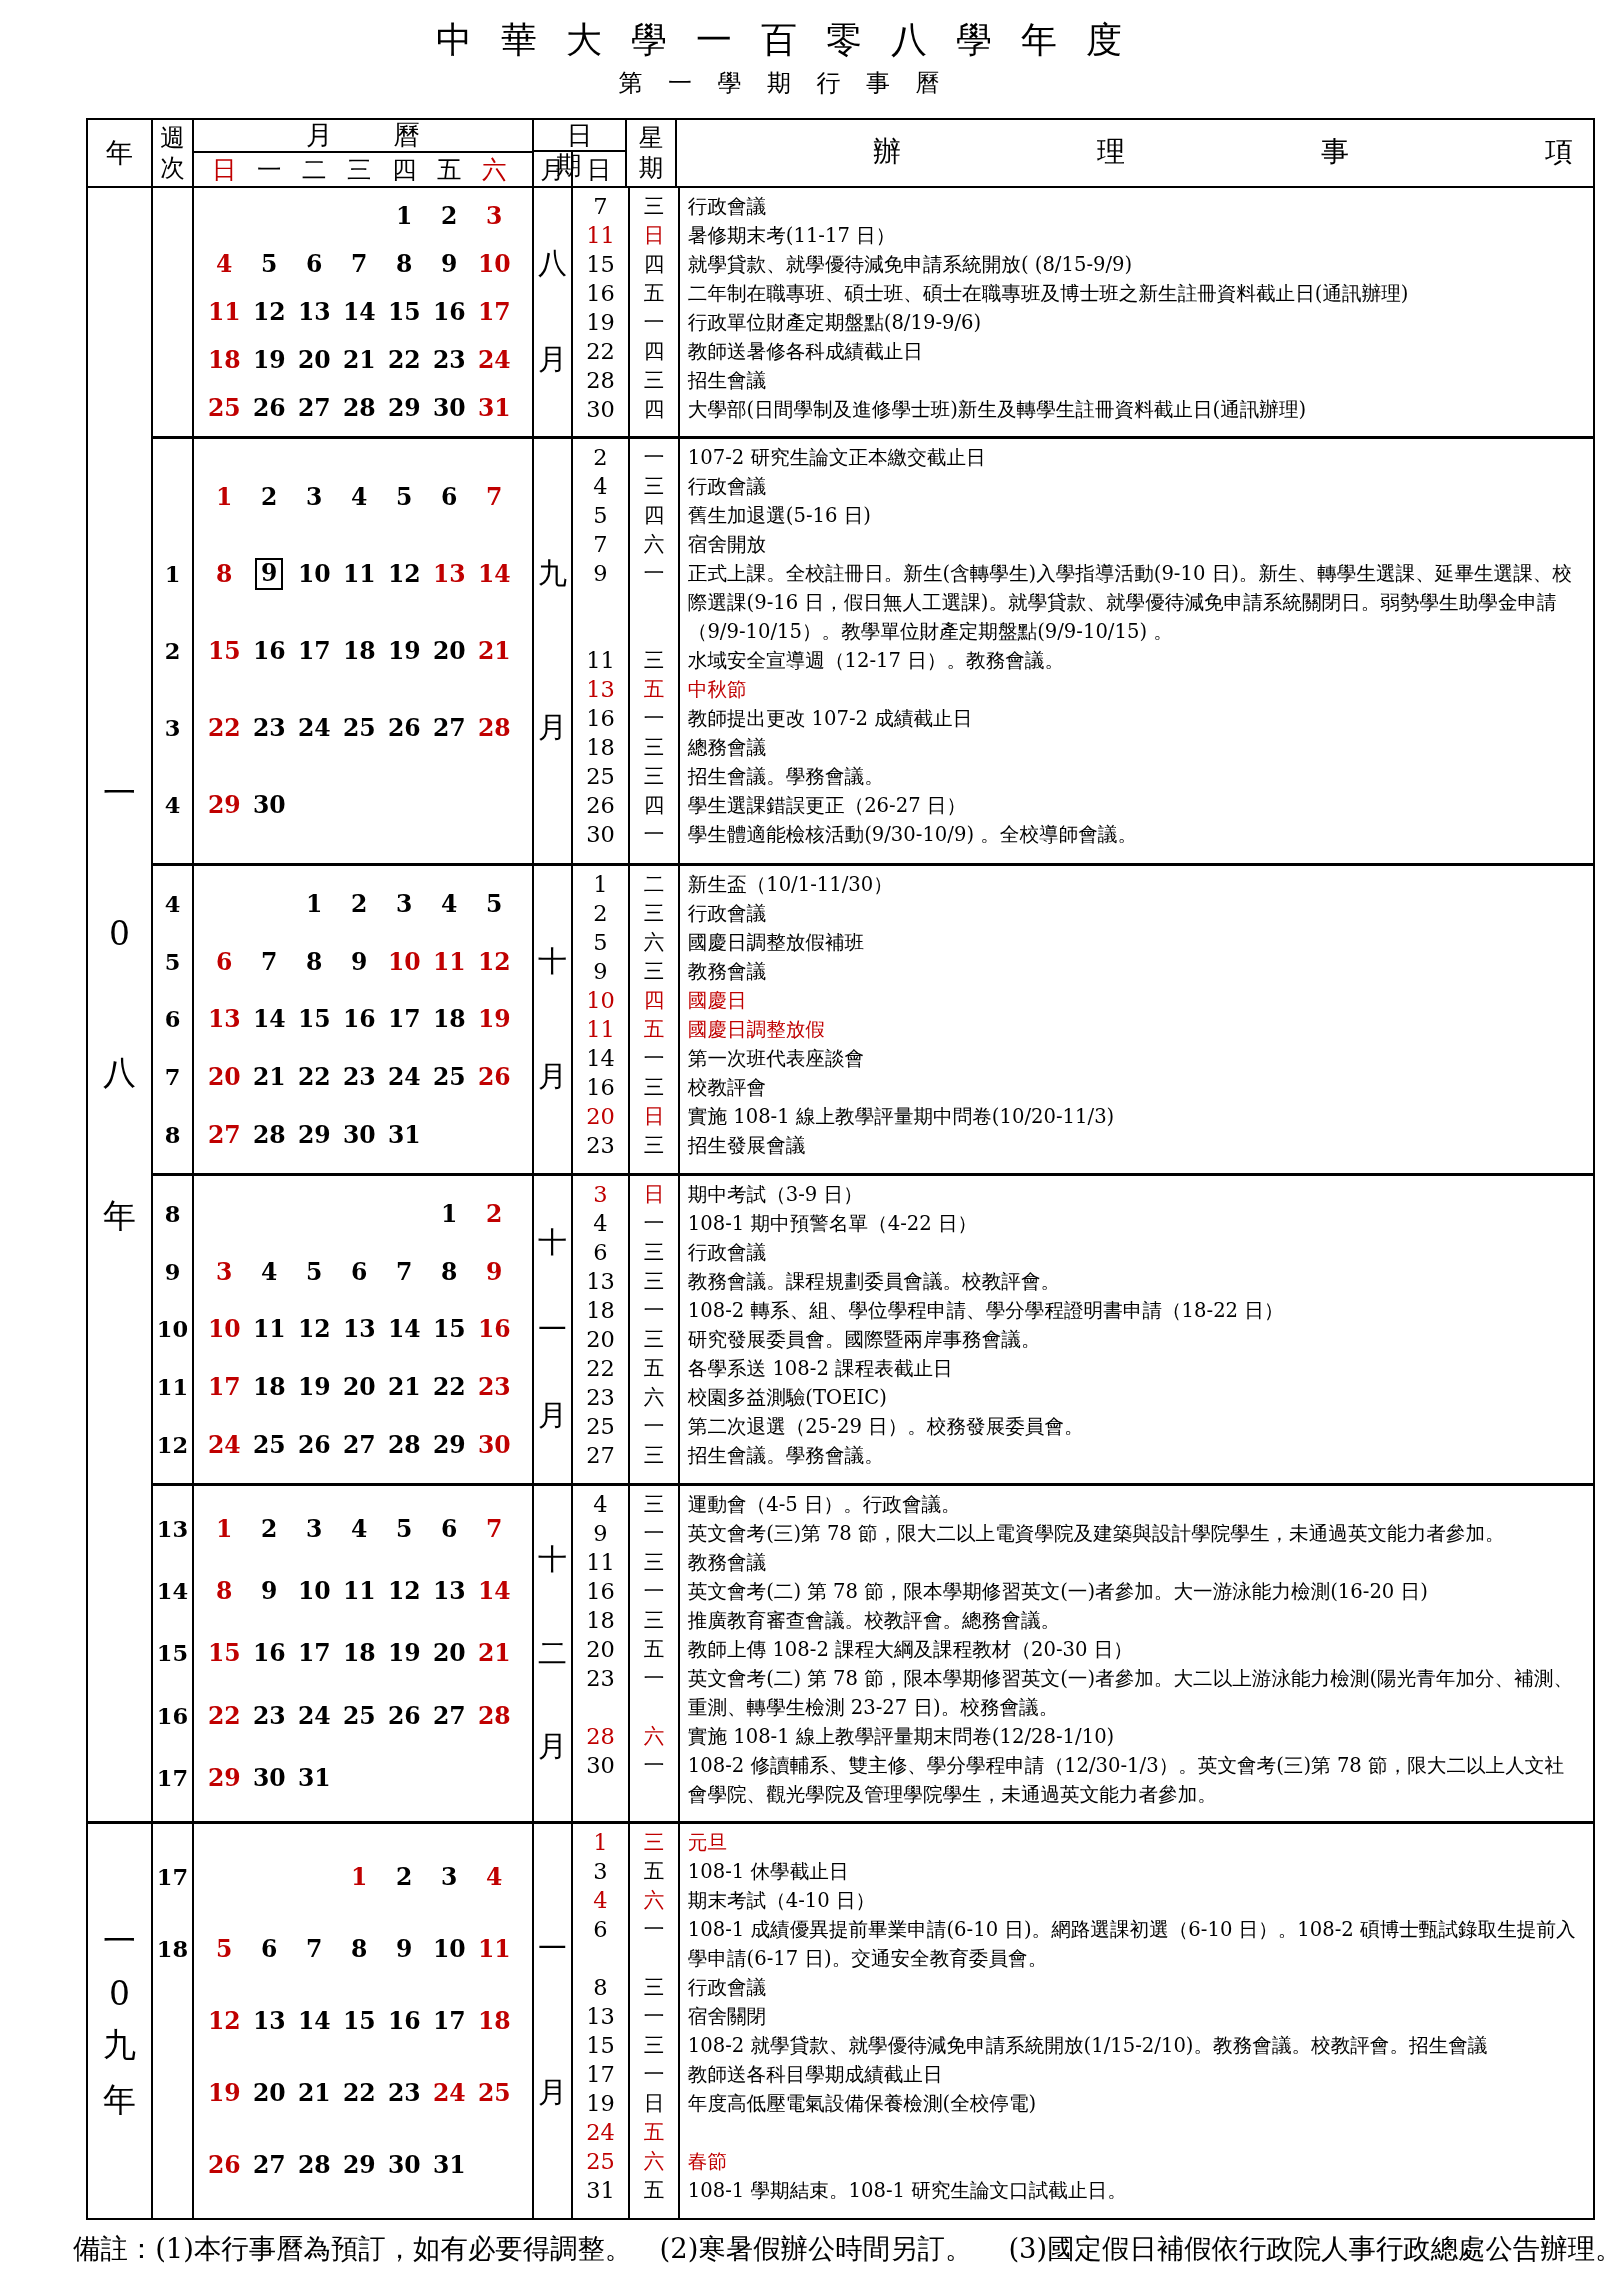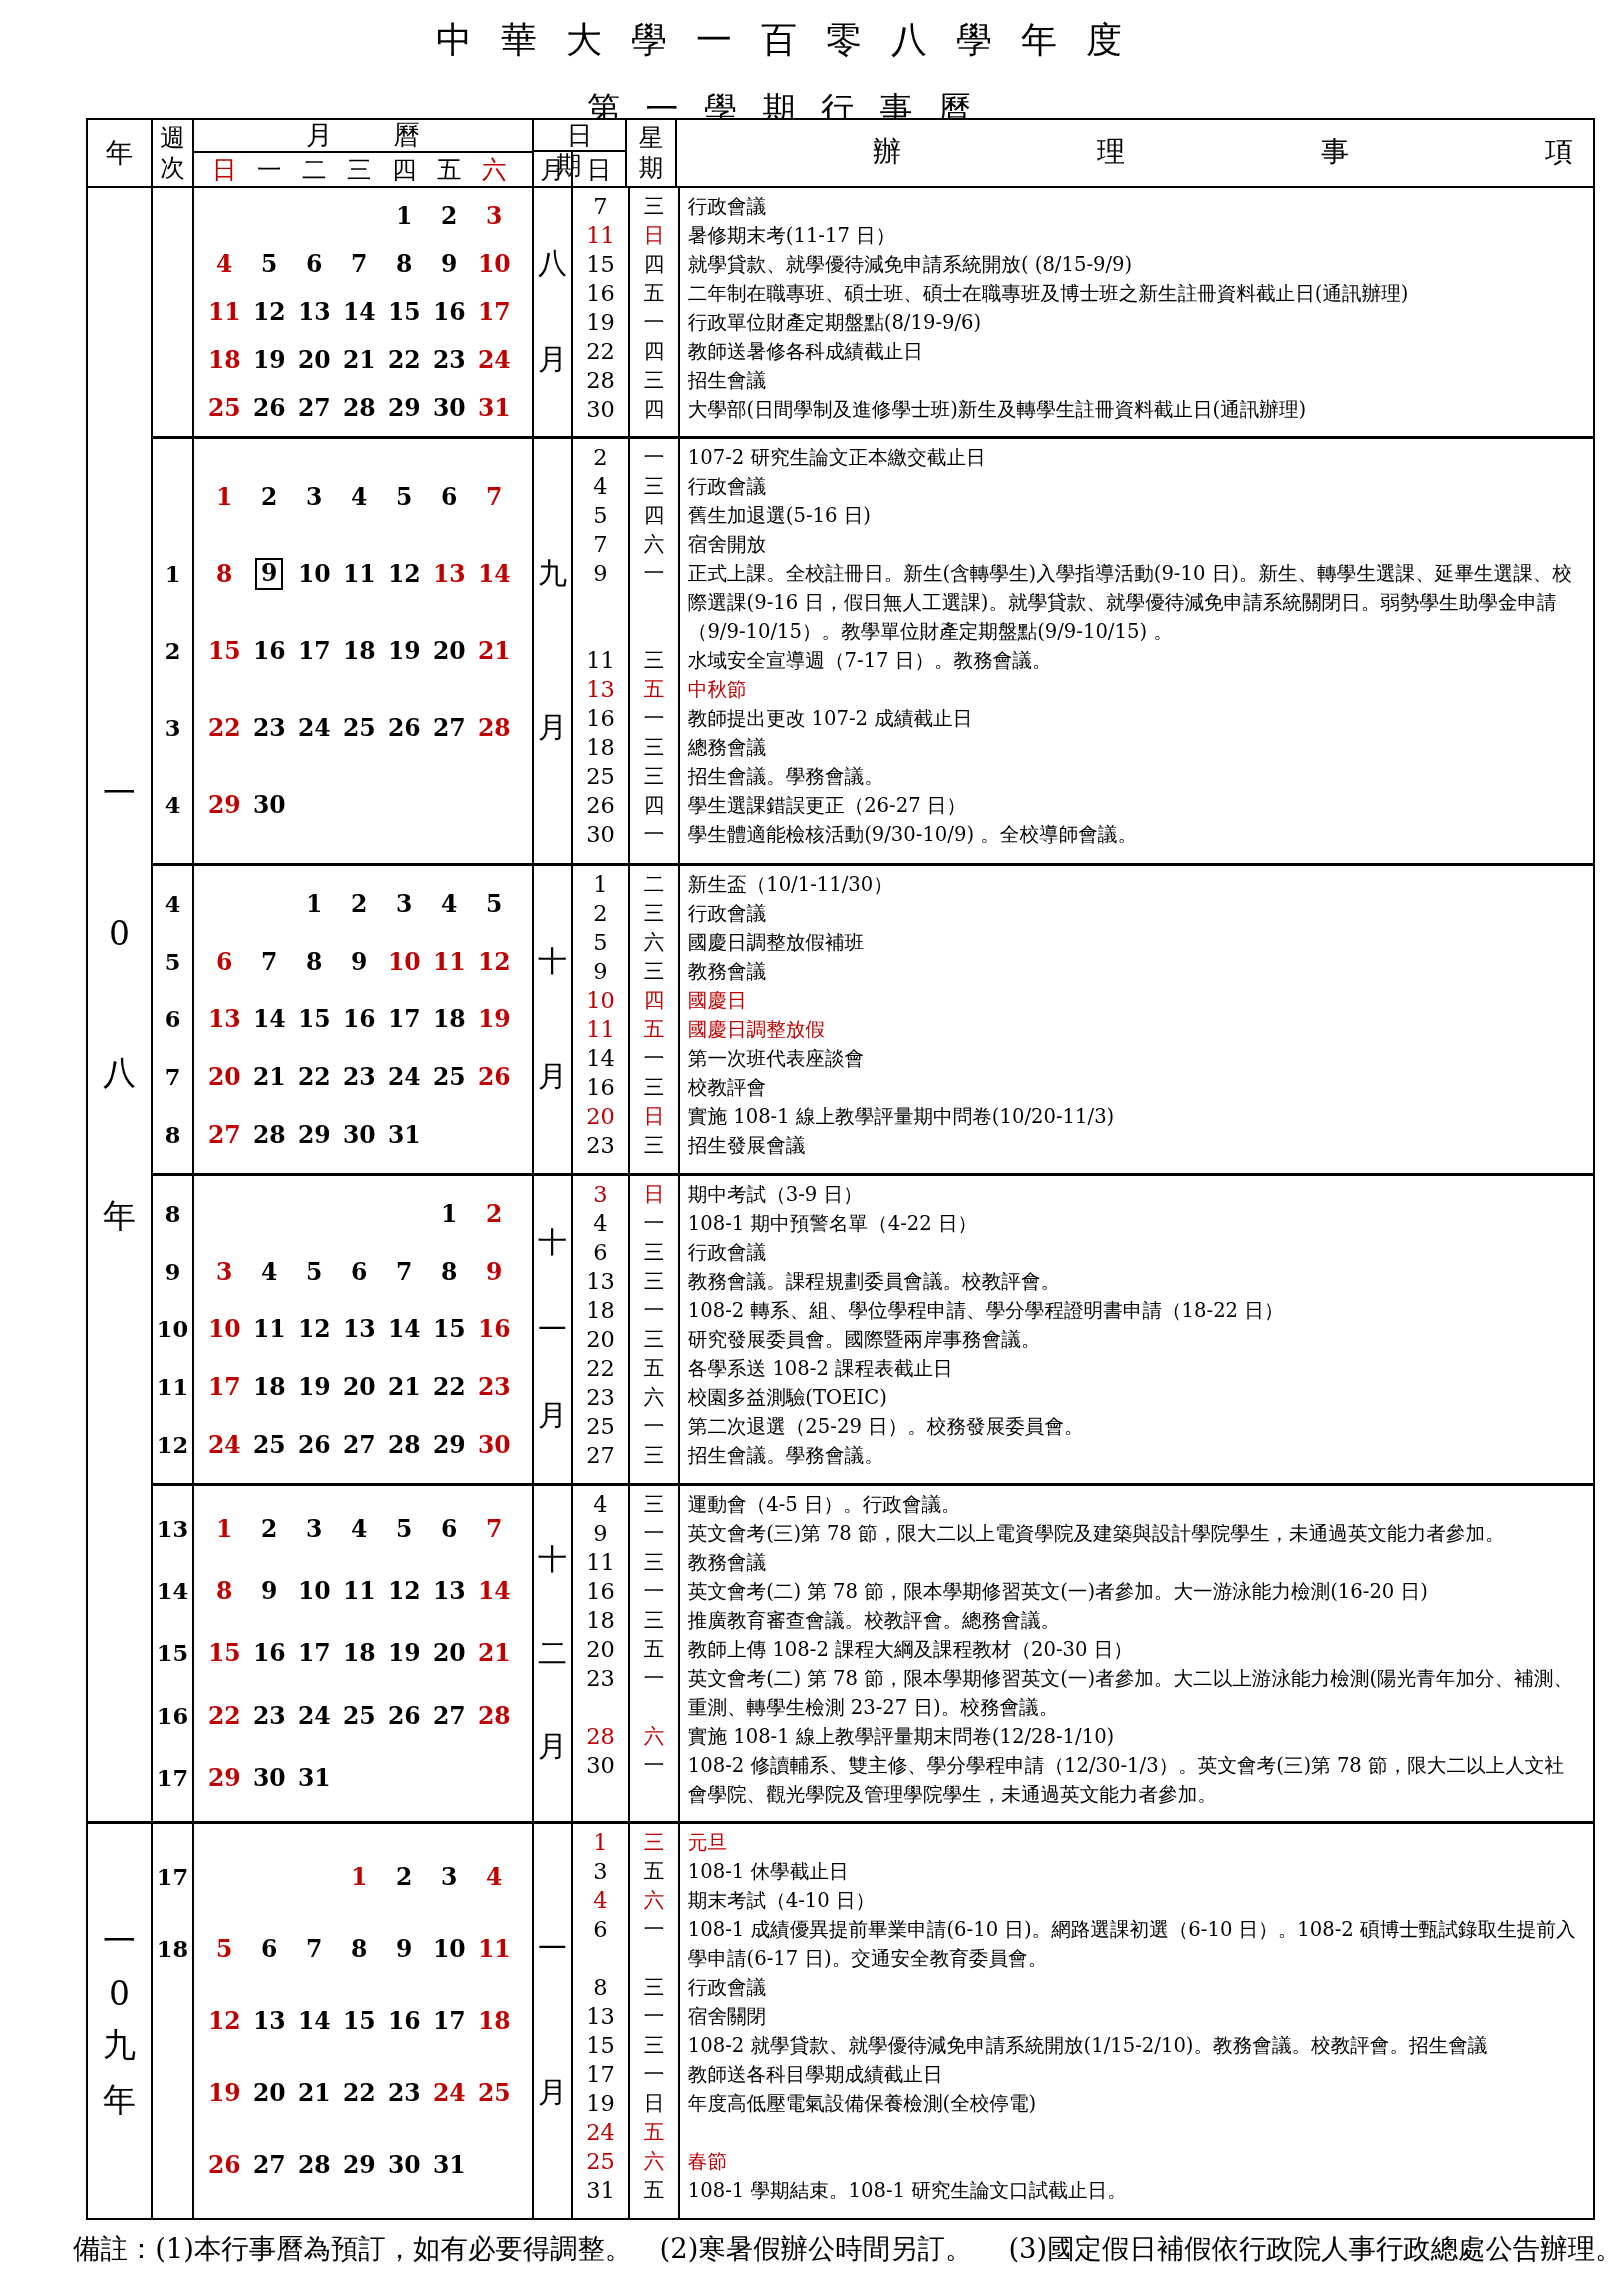--- a/index.html
+++ b/index.html
@@ -7,21 +7,21 @@
   body {
     position: relative;
     font-family: "DejaVu Serif", "Liberation Serif", serif;
     color: #000;
   }
   .red { color: #c00000; }
 
   
   .title { position: absolute; top: 15.7px; left: 0; width: 1558px; text-align: center; font-family: Liberation Serif, serif; }
   .title-l1 { font-size: 36px; letter-spacing: 29px; text-indent: 29px; white-space: nowrap; }
-  .title-l2 { font-size: 33px; letter-spacing: 25.5px; text-indent: 25.5px; margin-top: 22px; white-space: nowrap; }
+  .title-l2 { font-size: 24px; letter-spacing: 25.5px; text-indent: 25.5px; margin-top: 2px; white-space: nowrap; }
 
   
   .cal-table { position: absolute; left: 86px; top: 118px; width: 1509px; border: 2.9px solid #000; background: #fff; }
 
   
   .hdr { display: flex; height: 68px; border-bottom: 2.9px solid #000; }
   .h-year { width: 65px; border-right: 2px solid #000; display: flex; align-items: center; justify-content: center; font-size: 27.4px; }
   .h-week { width: 41px; border-right: 2px solid #000; display: flex; flex-direction: column; align-items: center; justify-content: center; font-size: 24.5px; line-height: 30px; }
   .h-lunar { width: 340px; border-right: 2px solid #000; display: flex; flex-direction: column; }
   .h-lunar-top { height: 46px; border-bottom: 2px solid #000; text-align: center; font-size: 26.5px; line-height: 30px; letter-spacing: 61px; text-indent: 61px; }
@@ -313,21 +313,21 @@
                   <div class="ev-t">宿舍開放</div>
                 </div>
                 <div class="ev">
                   <div class="ev-d">9</div>
                   <div class="ev-w">一</div>
                   <div class="ev-t">正式上課。全校註冊日。新生(含轉學生)入學指導活動(9-10 日)。新生、轉學生選課、延畢生選課、校際選課(9-16 日，假日無人工選課)。就學貸款、就學優待減免申請系統關閉日。弱勢學生助學金申請（9/9-10/15）。教學單位財產定期盤點(9/9-10/15) 。</div>
                 </div>
                 <div class="ev">
                   <div class="ev-d">11</div>
                   <div class="ev-w">三</div>
-                  <div class="ev-t">水域安全宣導週（7-17 日）。教務會議。</div>
+                  <div class="ev-t">水域安全宣導週（12-17 日）。教務會議。</div>
                 </div>
                 <div class="ev">
                   <div class="ev-d red">13</div>
                   <div class="ev-w red">五</div>
                   <div class="ev-t red">中秋節</div>
                 </div>
                 <div class="ev">
                   <div class="ev-d">16</div>
                   <div class="ev-w">一</div>
                   <div class="ev-t">教師提出更改 107-2 成績截止日</div>

